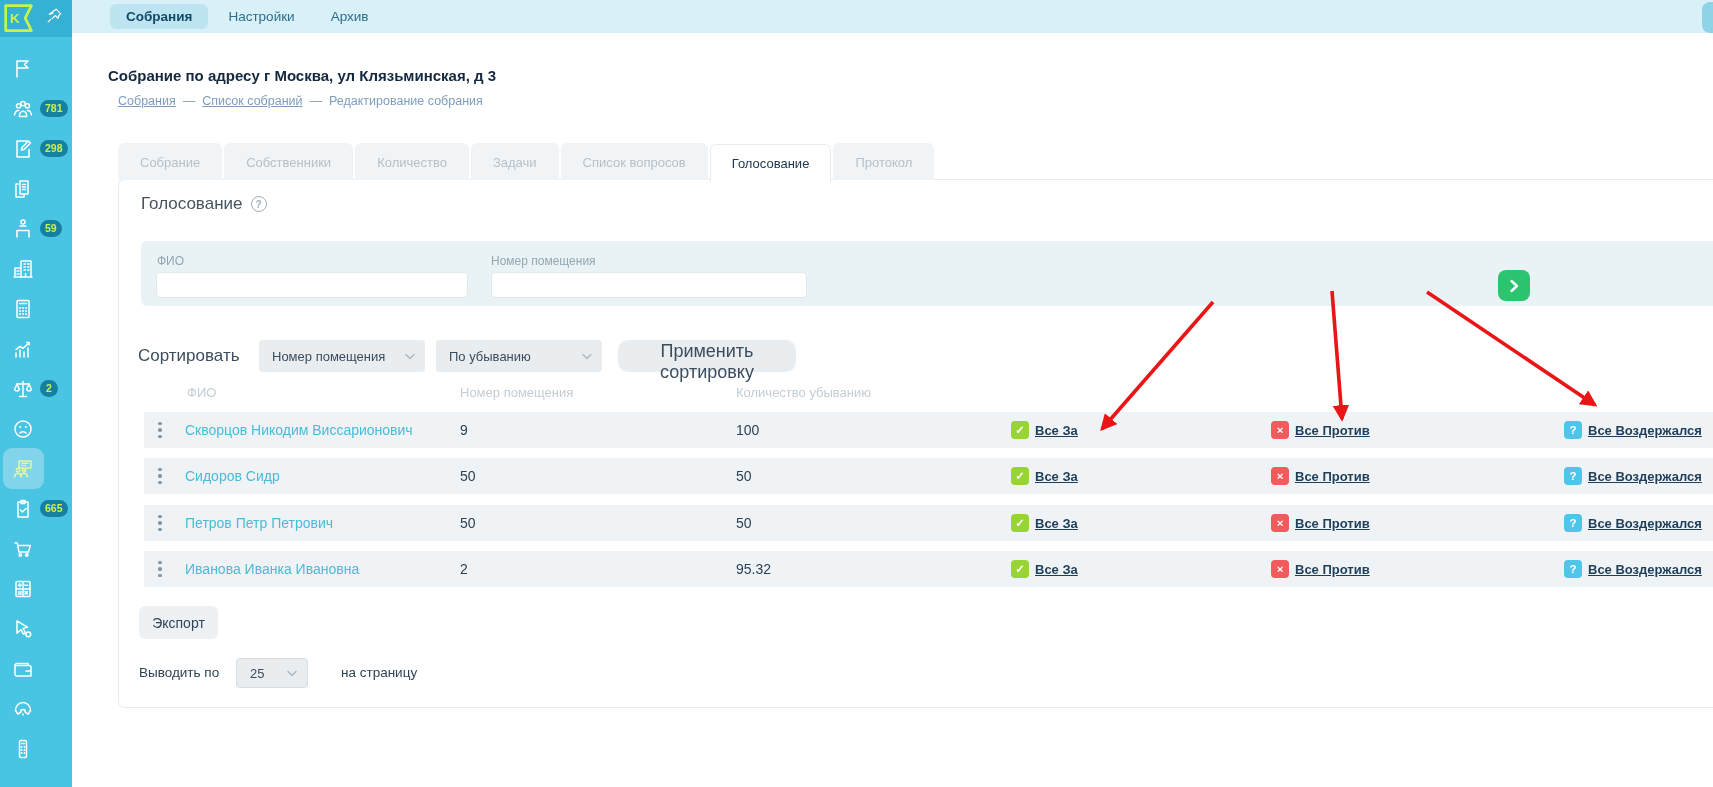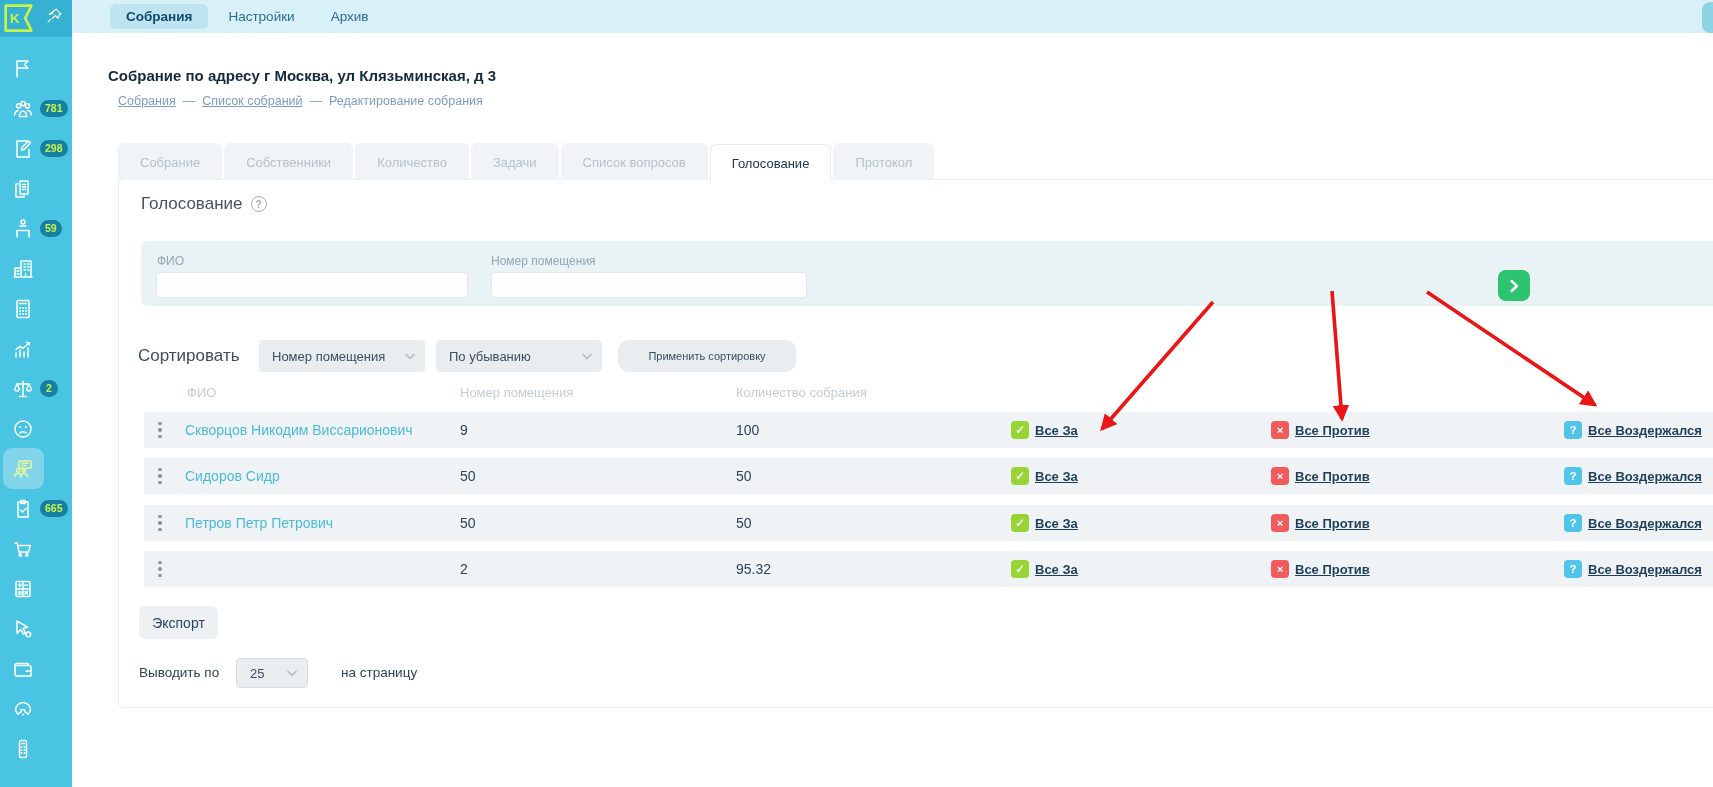--- a/index.html
+++ b/index.html
@@ -54,21 +54,21 @@
   .sortrow{position:absolute;left:0;top:160px;height:32px;width:100%;}
   .sort-label{position:absolute;left:19px;line-height:32px;font-size:17px;color:#3b4d5e;}
   .chip{position:absolute;height:32px;background:#e9edf0;border-radius:4px;font-size:13px;color:#3b4d5e;
     display:flex;align-items:center;box-sizing:border-box;cursor:pointer;}
   .chip .txt{padding-left:13px;}
   .chip .chev{margin-left:auto;margin-right:10px;color:#aebbc4;}
   .chev svg{width:10px;height:7px;fill:none;stroke:currentColor;stroke-width:1.6;stroke-linecap:round;stroke-linejoin:round;display:block;}
   .sel-field{left:140px;width:166px;}
   .sel-dir{left:317px;width:166px;}
   .btn-apply{position:absolute;left:499px;width:178px;height:32px;background:#e9edf0;border:none;border-radius:10px;
-    font-size:11px;color:#3b4d5e;cursor:pointer;font-family:"Liberation Sans",sans-serif;}
+    font-size:18px;color:#3b4d5e;cursor:pointer;font-family:"Liberation Sans",sans-serif;}
   
   .thead{position:absolute;left:0;top:205px;height:22px;width:100%;font-size:13px;color:#c4cdd4;}
   .thead span{position:absolute;top:0;}
   .trow{position:absolute;left:25px;width:1578px;height:36px;background:#eff3f5;}
   .cell{position:absolute;top:0;bottom:0;display:flex;align-items:center;font-size:14px;color:#2e4255;}
   .kebab{left:8px;width:16px;justify-content:center;flex-direction:column;gap:3px;cursor:pointer;}
   .kebab i{width:3.5px;height:3.5px;border-radius:50%;background:#8096a3;display:block;}
   .c-name{left:41px;color:#4abbd9;cursor:pointer;}
   .c-room{left:316px;}
   .c-votes{left:592px;}
@@ -339,21 +339,21 @@
             <polyline points="1,1.5 5,5.5 9,1.5"></polyline>
           </svg>
       </span>
     </div>
     <button class="btn-apply">Применить сортировку</button>
   </div>
 
   <div class="thead" id="thead">
       <span style="left: 68px;">ФИО</span>
       <span style="left: 341px;">Номер помещения</span>
-      <span style="left: 617px;">Количество собрания</span>
+      <span style="left: 617px;">Количество убыванию</span>
     </div>
   <div id="tbody">
       <div class="trow" style="top: 232px;">
         <span class="cell kebab">
           <i></i>
           <i></i>
           <i></i>
         </span>
         <span class="cell c-name">Скворцов Никодим Виссарионович</span>
         <span class="cell c-room">9</span>
@@ -414,20 +414,21 @@
           <span class="a-ico ico-abstain">?</span>
           <span class="a-txt">Все Воздержался</span>
         </span>
       </div>
       <div class="trow" style="top: 371px;">
         <span class="cell kebab">
           <i></i>
           <i></i>
           <i></i>
         </span>
+        <span class="cell c-name">Иванова Иванка Ивановна</span>
         <span class="cell c-room">2</span>
         <span class="cell c-votes">95.32</span>
         <span class="cell action a-for">
           <span class="a-ico ico-for">✓</span>
           <span class="a-txt">Все За</span>
         </span>
         <span class="cell action a-against">
           <span class="a-ico ico-against">×</span>
           <span class="a-txt">Все Против</span>
         </span>

